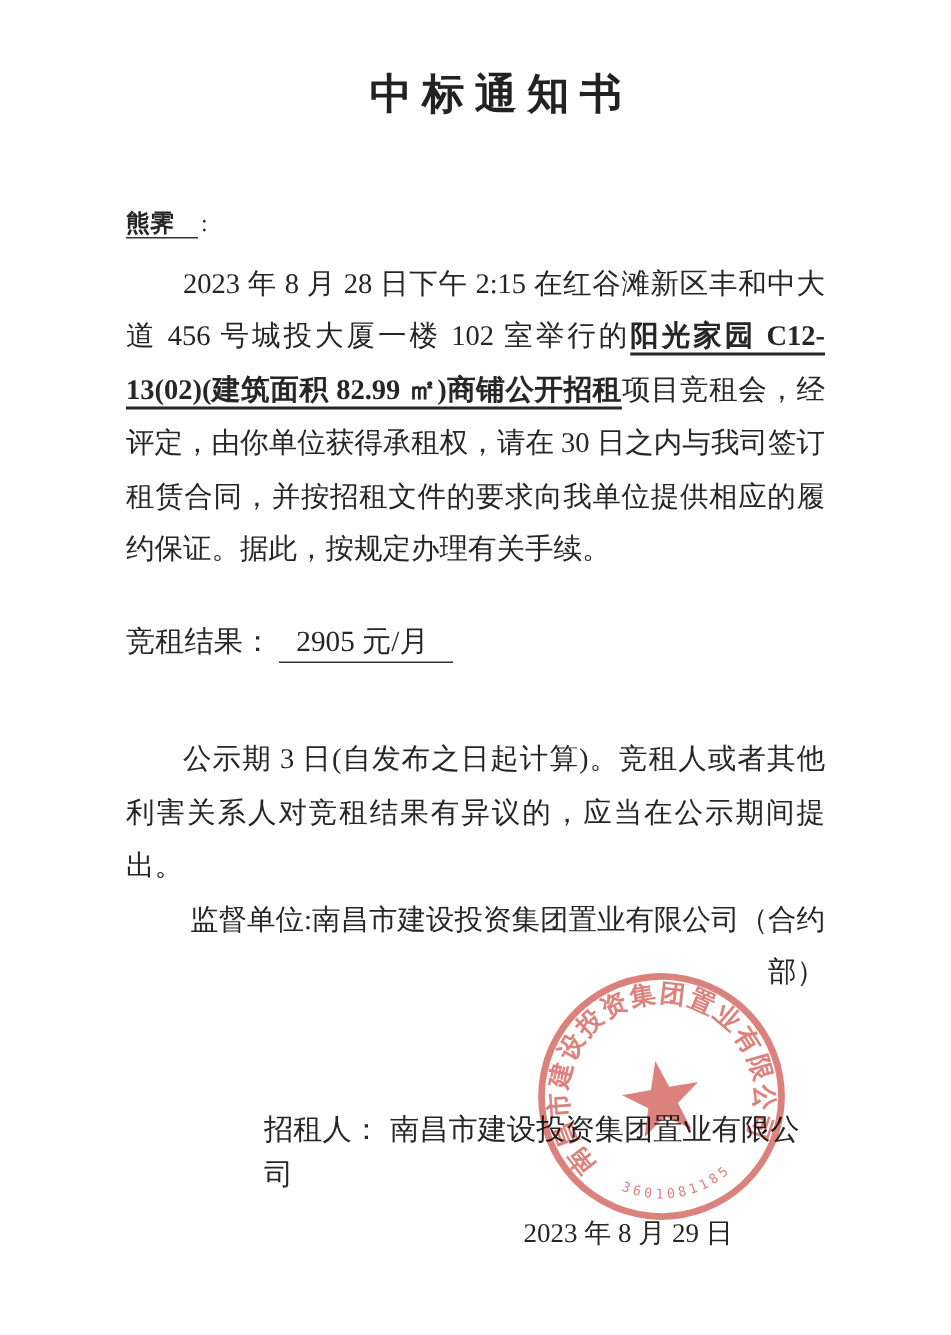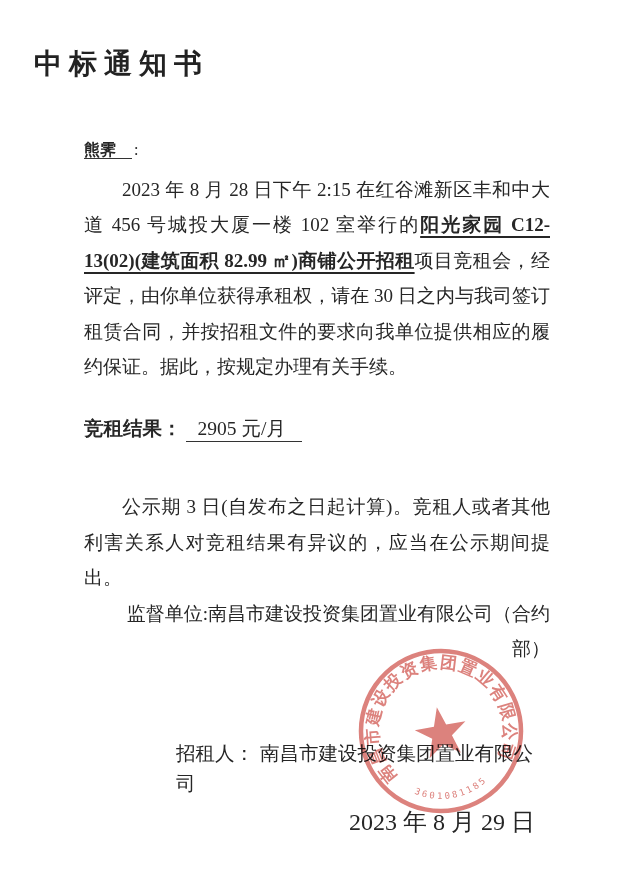--- a/index.html
+++ b/index.html
@@ -14,20 +14,21 @@
     width: 634px; height: 890px;
     background: #ffffff;
     overflow: hidden;
   }
   .title {
     margin: 0;
     padding-top: 50px;
     font-size: 28px;
     line-height: 1;
     font-weight: bold;
+    text-align: center;
     letter-spacing: 7px;
     color: #222222;
     padding-left: 34px;
   }
   .content { margin: 0 84px; width: 466px; }
   p { margin: 0; }
 
   .addressee {
     margin-top: 58px;
     font-size: 16px;
@@ -51,21 +52,21 @@
     font-weight: bold;
     text-decoration: underline;
     text-decoration-thickness: 1.5px;
     text-underline-offset: 5px;
   }
   .result {
     margin-top: 30px;
     font-size: 19.5px;
     line-height: 30px;
   }
-  .result-label { font-weight: bold; }
+  .result-label { font-weight: normal; }
   .result-value {
     margin-left: 4px;
     padding: 0 16px 2px 12px;
     border-bottom: 1.5px solid #333333;
     font-family: Liberation Serif, serif;
   }
   .para2 { margin-top: 45px; }
   .line {
     font-size: 19px;
     line-height: 35.4px;
@@ -75,21 +76,21 @@
   .signer {
     margin-top: 73px;
     margin-left: 92px;
     font-size: 19.5px;
     line-height: 30px;
   }
   .signer .label { margin-right: 6px; }
   .sign-date {
     margin-top: 8px;
     margin-left: 265px;
-    font-size: 24px;
+    font-size: 18px;
     line-height: 30px;
   }
 
   .stamp {
     position: absolute;
     left: 356px; top: 646px;
     width: 170px; height: 170px;
     opacity: 0.8;
     mix-blend-mode: multiply;
     transform: rotate(-10deg);

